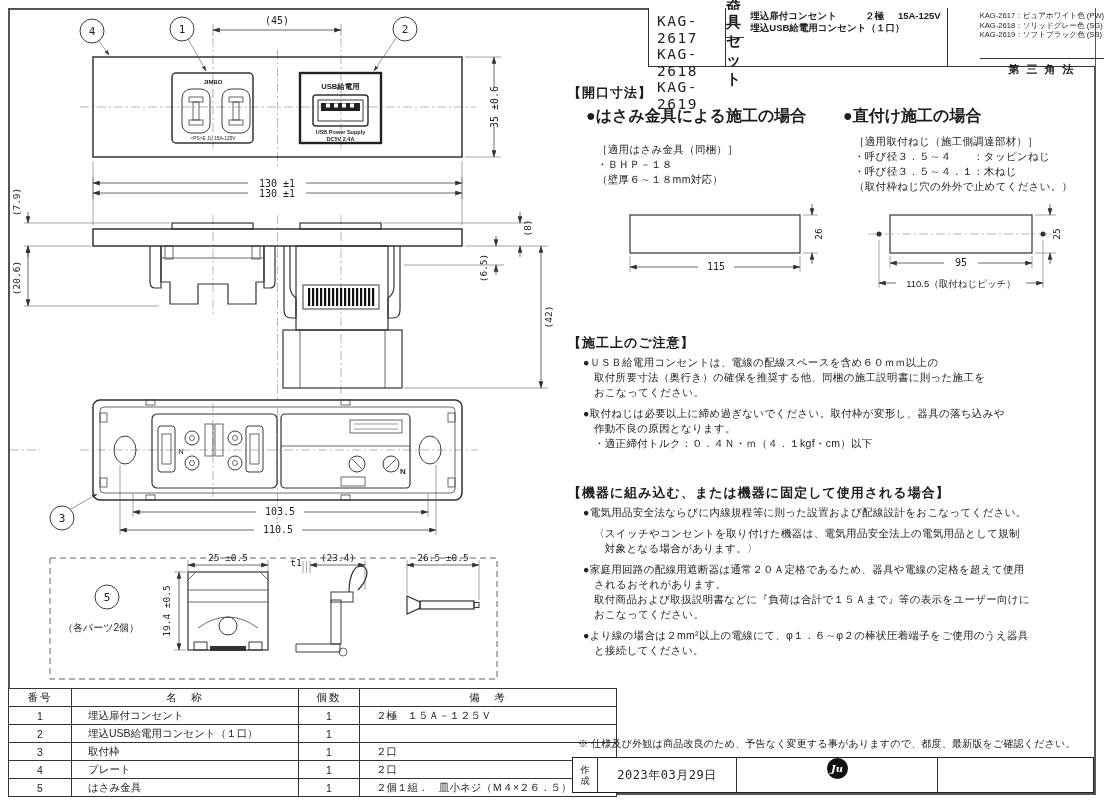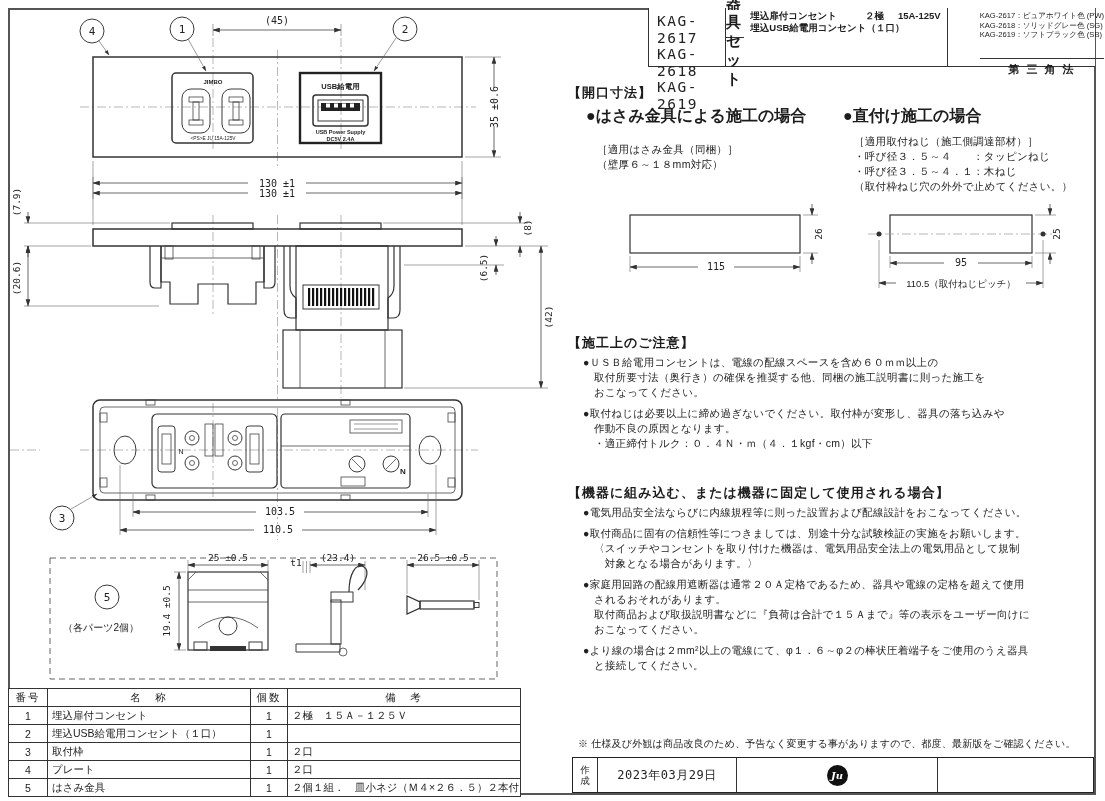--- a/index.html
+++ b/index.html
@@ -38,30 +38,30 @@
   .tb-proj{margin-top:18px;border-top:1px solid #333;text-align:center;font-size:11px;letter-spacing:2px;padding-top:3px;font-weight:bold;}
   
   .rhead{font-size:13px;font-weight:bold;letter-spacing:1px;white-space:nowrap;}
   .rsub{font-size:16px;font-weight:bold;white-space:nowrap;}
   .rline{font-size:10.5px;line-height:15px;letter-spacing:.3px;white-space:nowrap;color:#222;}
   .w{padding-left:11px;}
   .grp{margin-bottom:6px;}
   
   #ptable{left:8px;top:688px;}
   #ptable table{border-collapse:collapse;table-layout:fixed;width:476px;background:#fff;}
-  #ptable td,#ptable th{border:1px solid #333;font-size:10.5px;font-weight:normal;padding:0 4px;height:17px;white-space:nowrap;overflow:hidden;color:#222;}
+  #ptable td,#ptable th{border:1px solid #333;font-size:10.5px;font-weight:normal;padding:0 16px;height:17px;white-space:nowrap;overflow:hidden;color:#222;}
   #ptable table{border:1.6px solid #222;}
   #ptable th{text-align:center;letter-spacing:2px;}
   .c-no{width:30px;text-align:center;} .c-name{width:194px;} .c-qty{width:28px;text-align:center;} .c-rem{width:224px;}
   
   #footnote{left:578px;top:737px;font-size:10px;letter-spacing:.2px;white-space:nowrap;color:#222;}
   #madeblock{left:572px;top:757px;width:522px;height:36px;border:1.6px solid #222;display:flex;background:#fff;box-sizing:border-box;}
   .f-label{width:24px;border-right:1px solid #333;display:flex;flex-direction:column;align-items:center;justify-content:center;font-size:9.5px;line-height:11px;}
   .f-date{width:138px;border-right:1px solid #333;display:flex;align-items:center;justify-content:center;font-family:"DejaVu Sans Mono",monospace;font-size:12px;letter-spacing:.5px;color:#222;}
-  .f-company{width:200px;border-right:1px solid #333;display:flex;align-items:center;justify-content:center;gap:7px;}
+  .f-company{width:200px;border-right:1px solid #333;display:flex;align-items:flex-start;justify-content:center;gap:7px;}
   .f-logo{width:21px;height:21px;border-radius:50%;background:#111;color:#fff;display:flex;align-items:center;justify-content:center;font-family:"DejaVu Serif",serif;font-style:italic;font-weight:bold;font-size:10px;}
   .f-name{font-size:18px;font-weight:bold;letter-spacing:1.5px;color:#111;}
   .f-empty{flex:1;}
 </style>
 </head>
 <body>
 
 <div id="sheet">
   <div class="abs" id="frame"></div>
 
@@ -385,20 +385,21 @@
       <div class="tb-proj">第 三 角 法</div>
     </div>
   </div>
 
   <div class="abs rhead" style="left:568px;top:84px">【開口寸法】</div>
 
   <div class="abs" style="left:586px;top:106px;display:flex;width:510px">
     <div style="width:257px">
       <div class="rsub">●はさみ金具による施工の場合</div>
       <div class="rline w" style="margin-top:15px">［適用はさみ金具（同梱）］</div>
+      <div class="rline w">・ＢＨＰ－１８</div>
       <div class="rline w">（壁厚６～１８mm対応）</div>
     </div>
     <div>
       <div class="rsub">●直付け施工の場合</div>
       <div class="rline w" style="margin-top:7px">［適用取付ねじ（施工側調達部材）］</div>
       <div class="rline w">・呼び径３．５～４　　：タッピンねじ</div>
       <div class="rline w">・呼び径３．５～４．１：木ねじ</div>
       <div class="rline w">（取付枠ねじ穴の外外で止めてください。）</div>
     </div>
   </div>
@@ -416,21 +417,20 @@
       <div class="rline w">・適正締付トルク：０．４Ｎ・ｍ（４．１kgf・cm）以下</div>
     </div>
   </div>
 
   <div class="abs rhead" style="left:568px;top:484px">【機器に組み込む、または機器に固定して使用される場合】</div>
   <div class="abs" style="left:583px;top:505px">
     <div class="grp">
       <div class="rline">●電気用品安全法ならびに内線規程等に則った設置および配線設計をおこなってください。</div>
     </div>
     <div class="grp">
-      <div class="rline">●取付商品に固有の信頼性等につきましては、別途十分な試験検証の実施をお願いします。</div>
       <div class="rline w">〈スイッチやコンセントを取り付けた機器は、電気用品安全法上の電気用品として規制</div>
       <div class="rline w">　対象となる場合があります。〉</div>
     </div>
     <div class="grp">
       <div class="rline">●家庭用回路の配線用遮断器は通常２０Ａ定格であるため、器具や電線の定格を超えて使用</div>
       <div class="rline w">されるおそれがあります。</div>
       <div class="rline w">取付商品および取扱説明書などに『負荷は合計で１５Ａまで』等の表示をユーザー向けに</div>
       <div class="rline w">おこなってください。</div>
     </div>
     <div class="grp">

